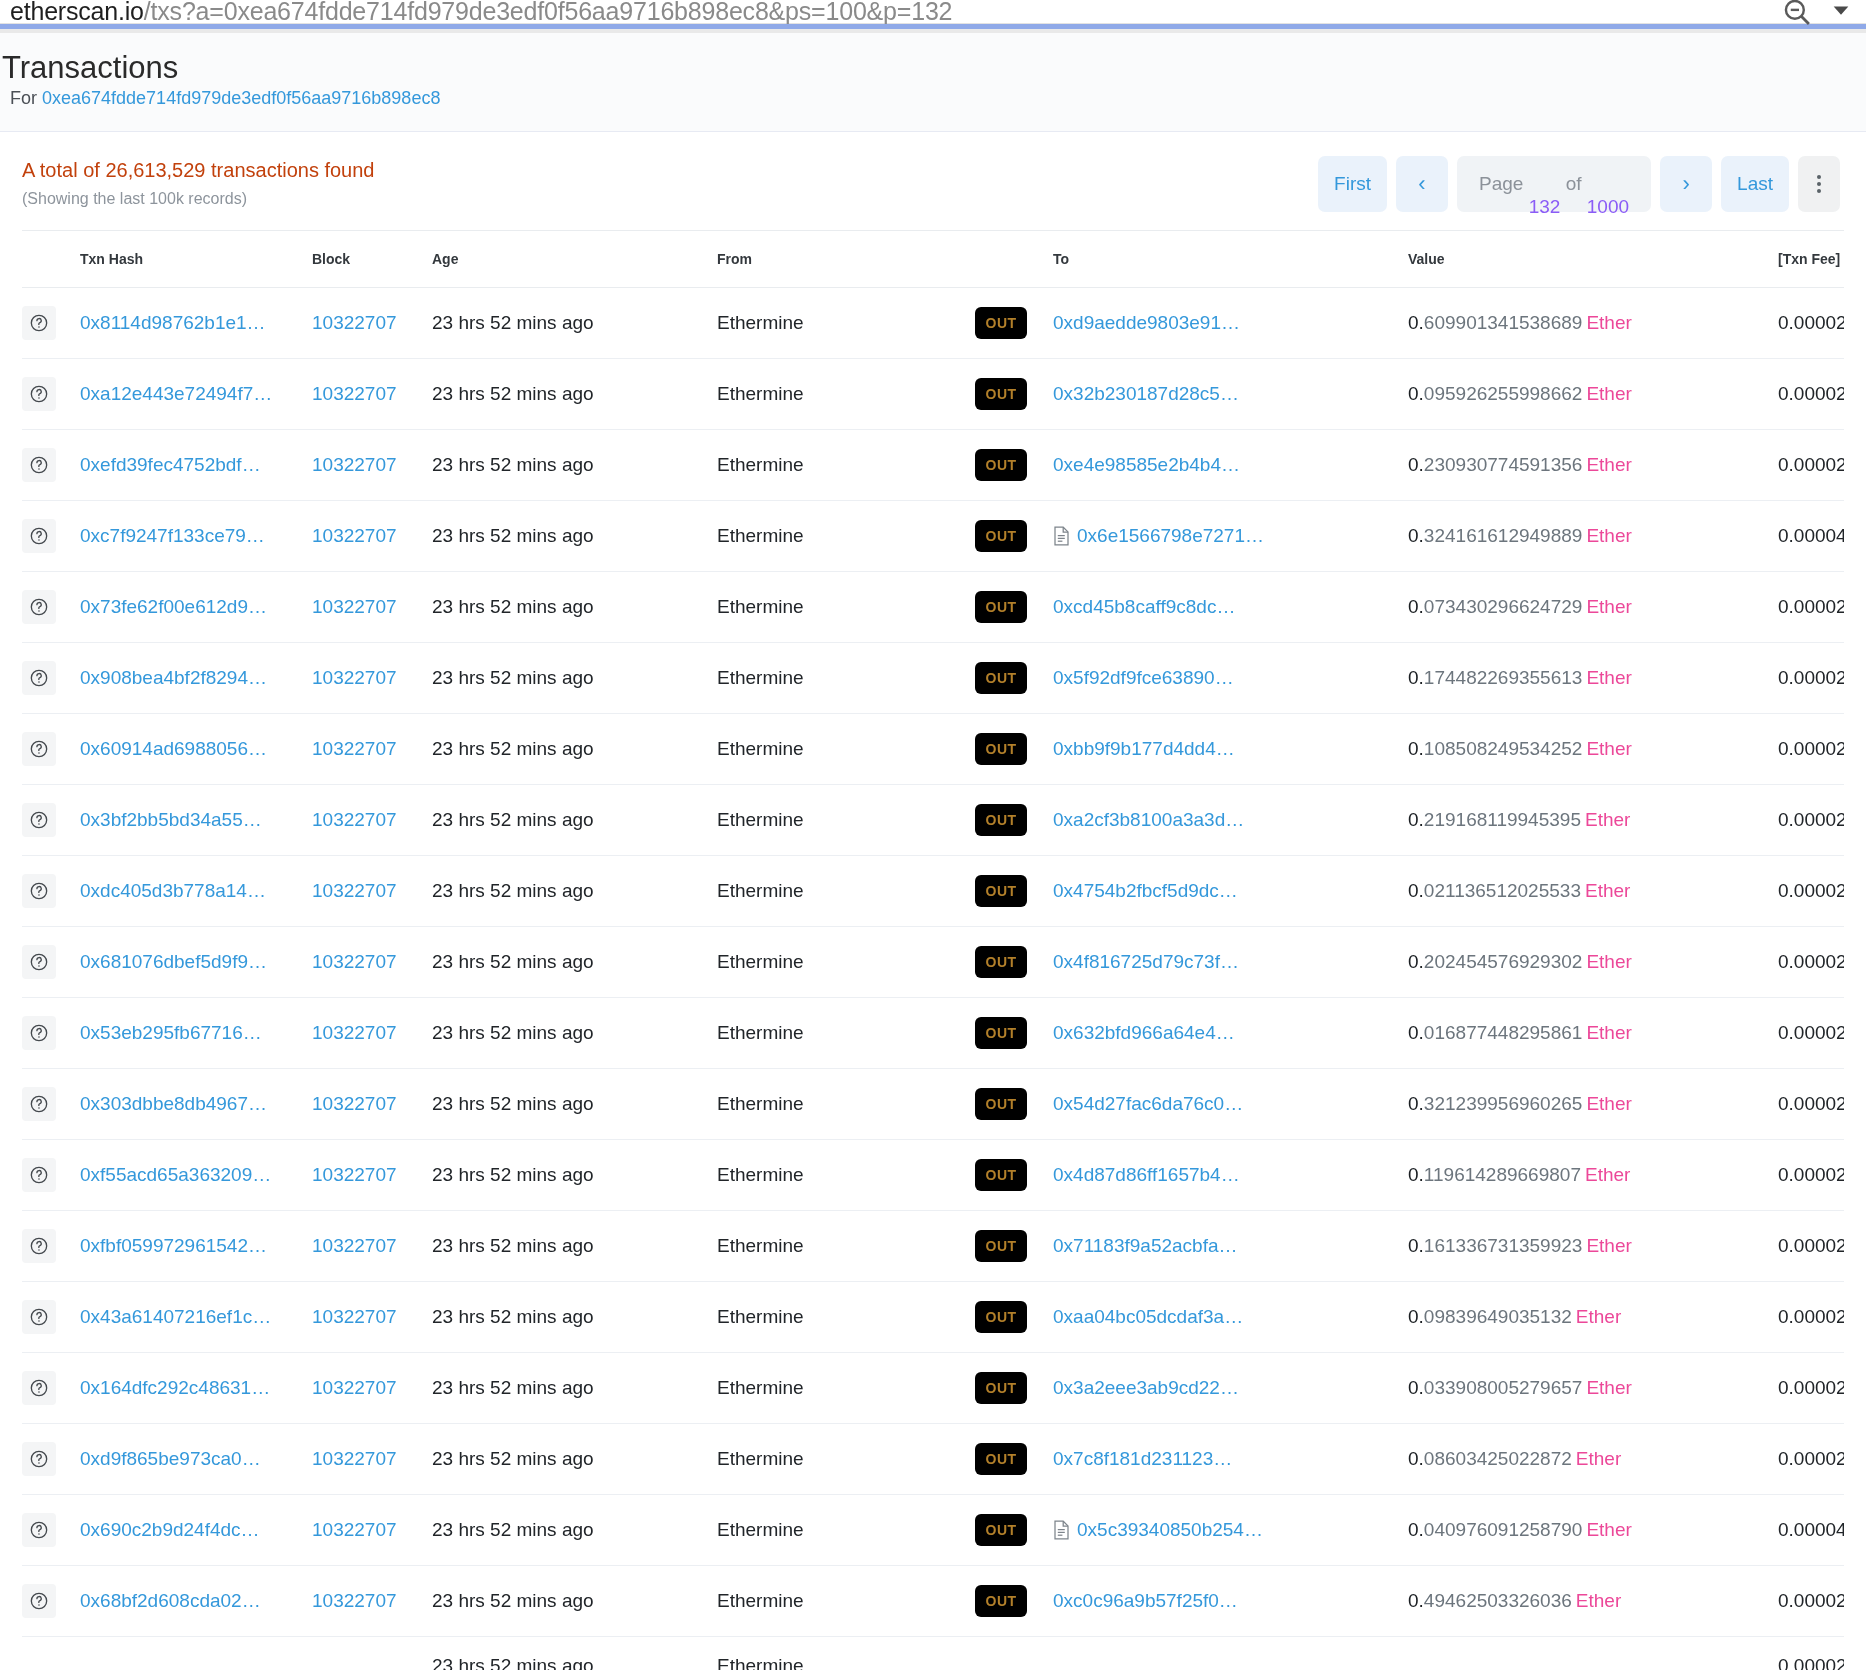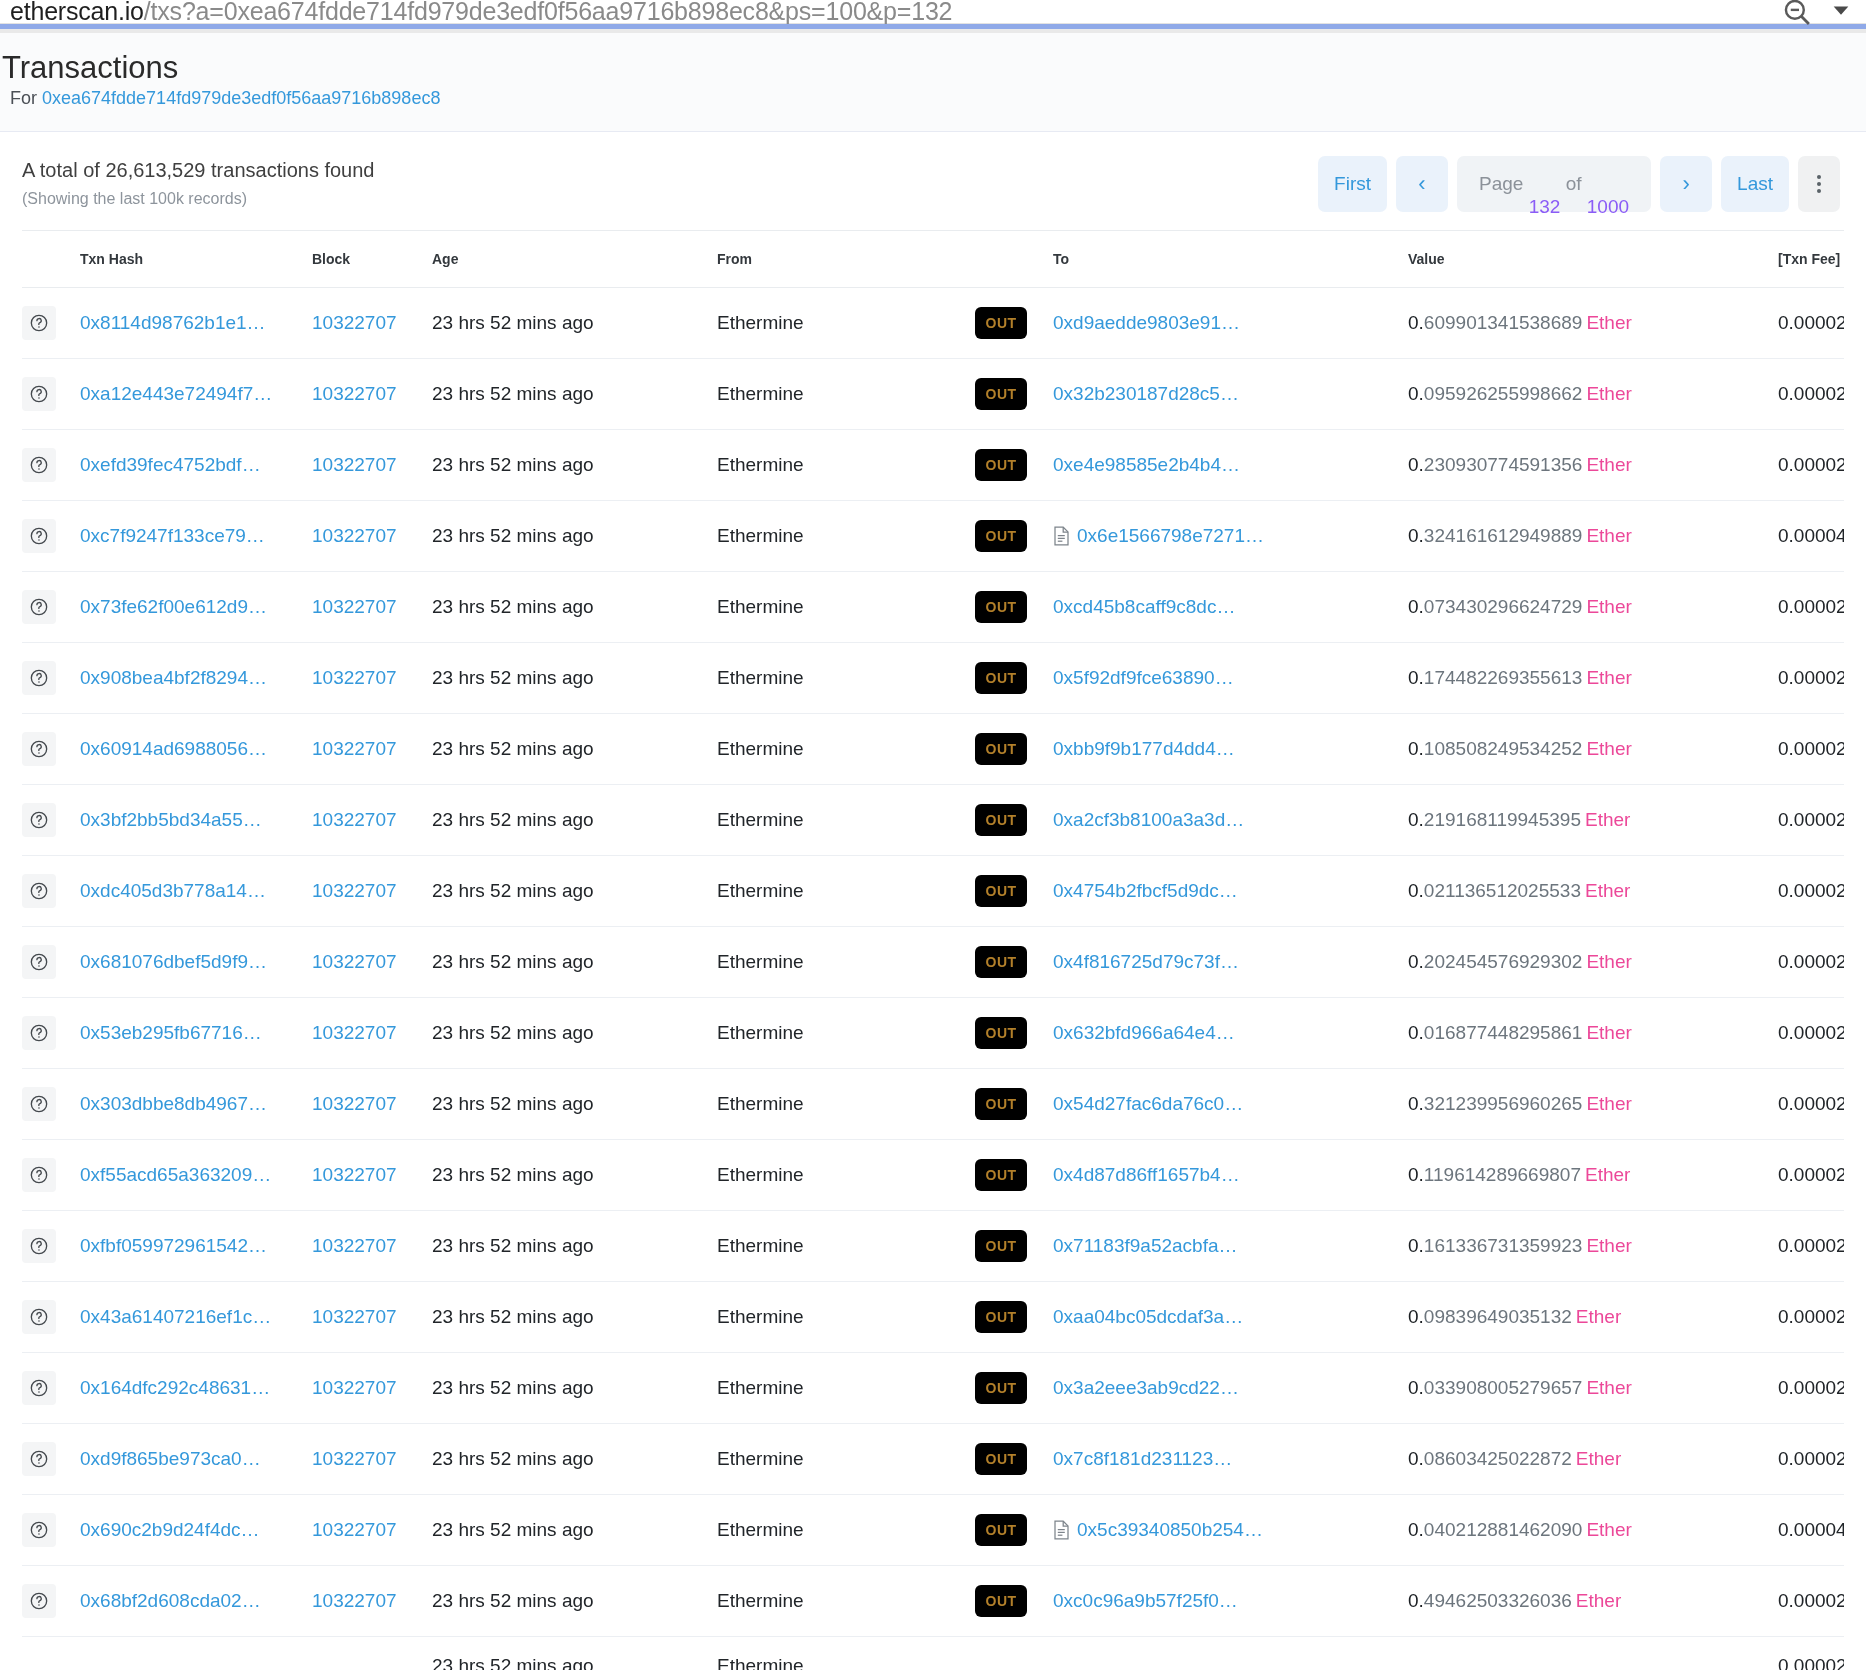--- a/index.html
+++ b/index.html
@@ -56,21 +56,21 @@
   .title-sub a { color: #3498db; text-decoration: none; }
 
   
   .toolbar {
     display: flex;
     align-items: flex-start;
     padding: 24px 22px 18px 22px;
     background: #ffffff;
   }
   .total-wrap { flex: 1 1 auto; padding-top: 2px; }
-  .total-main { font-size: 20px; color: #404040; line-height: 1.25; }
+  .total-main { font-size: 20px; color: #c2410c; line-height: 1.25; }
   .total-sub  { font-size: 16px; color: #8d949c; margin-top: 7px; }
 
   .pager { display: flex; align-items: center; gap: 9px; padding-right: 4px; }
   .pg {
     background: #eaf2fb;
     color: #3498db;
     border-radius: 7px;
     font-size: 19px;
     height: 56px;
     min-width: 60px;
@@ -676,21 +676,21 @@
                   <path d="M2 1.2h8.2L15 5.9V18.8H2z" fill="#fff"></path>
                   <path d="M10.2 1.2V6H15"></path>
                   <line x1="4.8" y1="9.6" x2="11.8" y2="9.6"></line>
                   <line x1="4.8" y1="12.4" x2="11.8" y2="12.4"></line>
                   <line x1="4.8" y1="15.2" x2="9.4" y2="15.2"></line>
                 </svg>
               </span>
               <a class="lnk" href="#">0x5c39340850b254…</a>
             </div>
           </td>
-          <td><span class="val-zero">0.</span><span class="val-dec">040212881462090</span><span class="val-unit">Ether</span></td>
+          <td><span class="val-zero">0.</span><span class="val-dec">040976091258790</span><span class="val-unit">Ether</span></td>
           <td class="td-fee">0.00004251</td>
         </tr>
         <tr>
           <td>
             <div class="info-btn">
               <svg width="20" height="20" viewBox="0 0 24 24" fill="none" stroke="#44494e" stroke-width="1.6">
                 <circle cx="12" cy="12" r="9.2"></circle>
                 <path d="M9.5 9.2a2.6 2.6 0 1 1 3.1 2.6c-.5.2-.8.7-.8 1.3v.6" stroke-linecap="round"></path>
                 <circle cx="12" cy="16.7" r="0.95" fill="#44494e" stroke="none"></circle>
               </svg>

